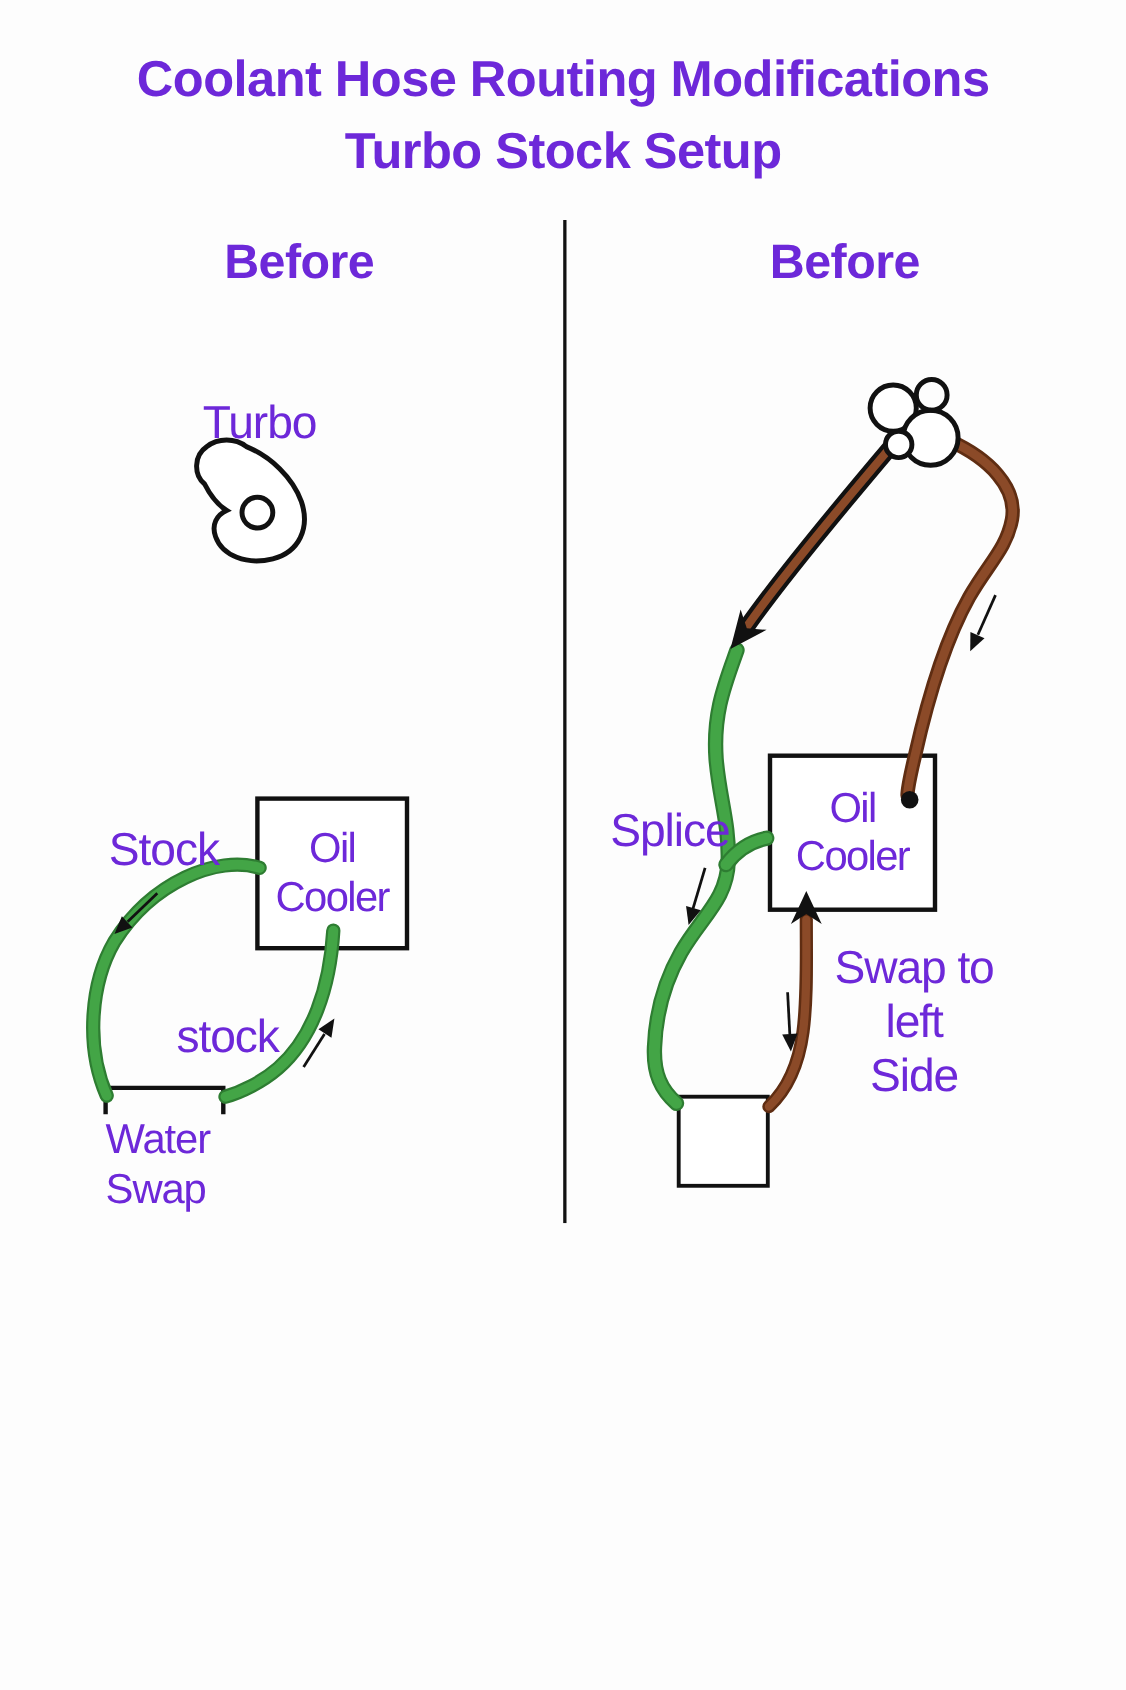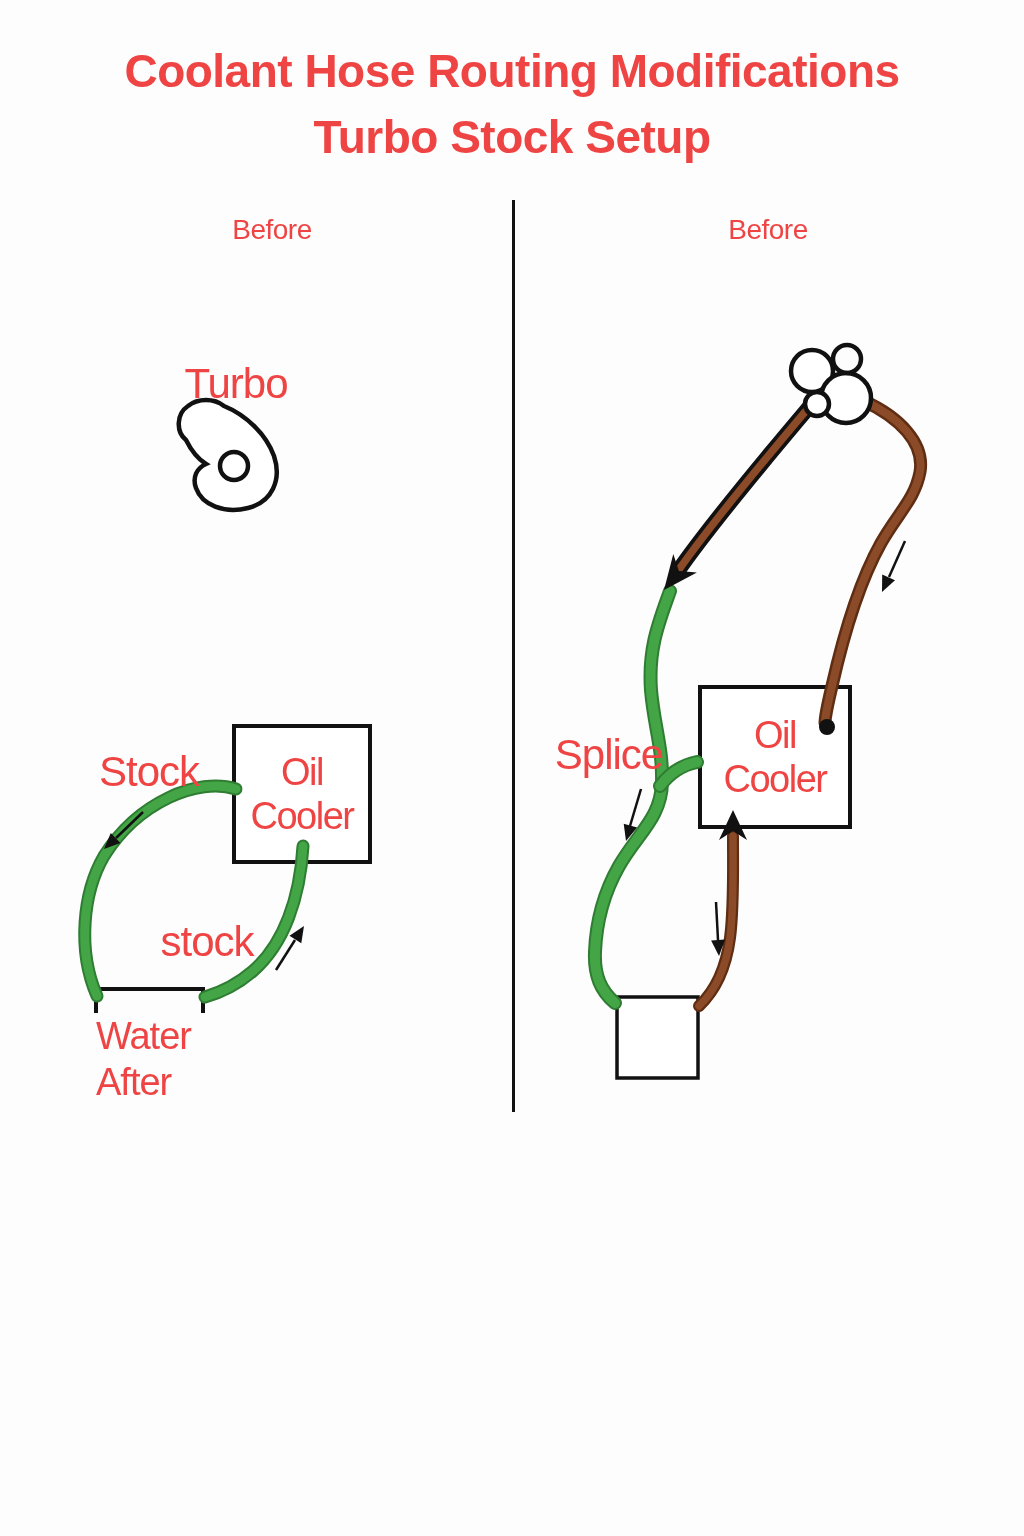--- a/index.html
+++ b/index.html
@@ -1,32 +1,32 @@
 <!DOCTYPE html>
 <html><head>
 <meta charset="utf-8">
 <style>
   html,body{margin:0;padding:0;background:#fdfdfd;}
   .page{
     position:relative;
     width:1024px;height:1112px;
     background:#fdfdfd;
     font-family:"Liberation Sans", sans-serif;
-    color:#ef4444;
+    color:#6d28d9;
     overflow:hidden;
   }
   .page svg{position:absolute;left:0;top:0;}
   .lbl{position:absolute;white-space:nowrap;letter-spacing:-1px;}
   .title{
     left:0;right:0;text-align:center;
     font-size:46px;font-weight:700;letter-spacing:-0.5px;
   }
   .heading{
     transform:translateX(-50%);
-    font-size:28px;font-weight:400;letter-spacing:-0.5px;
+    font-size:44px;font-weight:700;letter-spacing:-0.5px;
   }
   .tag{
     transform:translateX(-50%);
     font-size:42px;font-weight:400;line-height:50px;text-align:center;
   }
   .tag-left{font-size:38px;font-weight:400;line-height:46px;text-align:left;}
   .box-label{
     position:absolute;display:flex;flex-direction:column;
     align-items:center;justify-content:center;text-align:center;
     font-size:38px;font-weight:400;line-height:44px;letter-spacing:-1.5px;
@@ -113,24 +113,29 @@
 
   <div class="lbl tag" style="left:236px;top:359px;">Turbo</div>
   <div class="lbl tag" style="left:149px;top:747px;">Stock</div>
   <div class="lbl tag" style="left:207px;top:917px;">stock</div>
   <div class="box-label" style="left:234px;top:726px;width:136px;height:136px;">
     <span>Oil</span>
     <span>Cooler</span>
   </div>
   <div class="lbl tag-left" style="left:96px;top:1013px;">
     <div>Water</div>
-    <div>After</div>
+    <div>Swap</div>
   </div>
 
   <div class="lbl tag" style="left:700px;top:347px;line-height:51px;">
   </div>
   <div class="lbl tag" style="left:609px;top:730px;">Splice</div>
   <div class="box-label" style="left:700px;top:687px;width:150px;height:140px;">
     <span>Oil</span>
     <span>Cooler</span>
   </div>
+  <div class="lbl tag" style="left:831px;top:855px;line-height:49px;">
+    <div>Swap to</div>
+    <div>left</div>
+    <div>Side</div>
+  </div>
 
 </div>
 
 </body></html>

